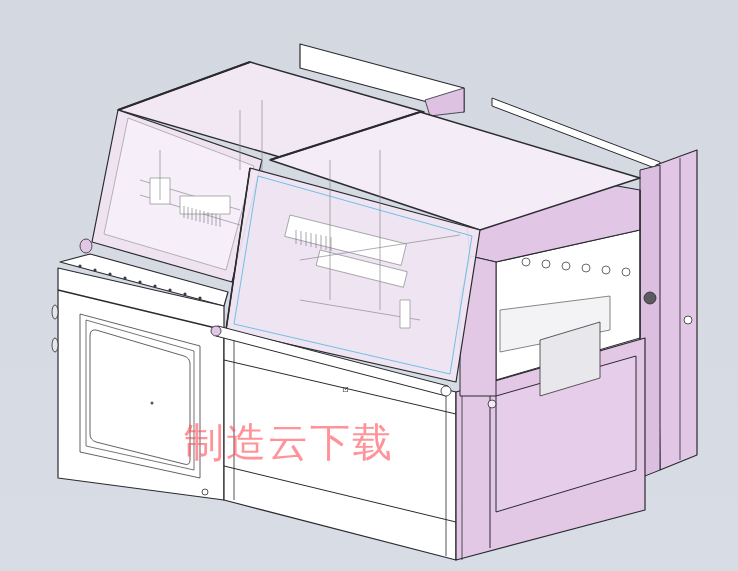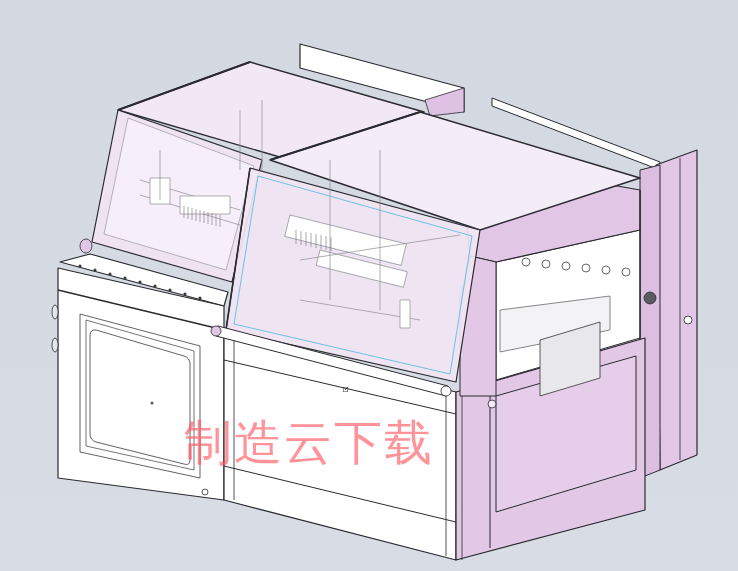--- a/index.html
+++ b/index.html
@@ -1,21 +1,21 @@
 <!DOCTYPE html>
 <html><head>
 <meta charset="utf-8">
 <style>
   html, body { margin:0; padding:0; }
   body { width:738px; height:571px; overflow:hidden; background:#d6dbe3; font-family:"DejaVu Sans", sans-serif; }
   #viewport { position:absolute; left:0; top:0; width:738px; height:571px; background:linear-gradient(180deg,#d3d8e1 0%,#d8dde5 100%); }
   #model { position:absolute; left:0; top:0; }
   #watermark {
     position:absolute; left:184px; top:412px; width:300px; height:60px;
-    font-family:"DejaVu Serif", serif; font-size:48px; line-height:60px; letter-spacing:2px;
+    font-family:"DejaVu Serif", serif; font-size:40px; line-height:60px; letter-spacing:2px;
     color:rgba(255,80,90,0.62); white-space:nowrap; pointer-events:none;
   }
 </style>
 </head>
 <body>
 
 <div id="viewport">
   <svg id="model" width="738" height="571" viewBox="0 0 738 571" xmlns="http://www.w3.org/2000/svg" stroke-linejoin="round">
 
     <g>

